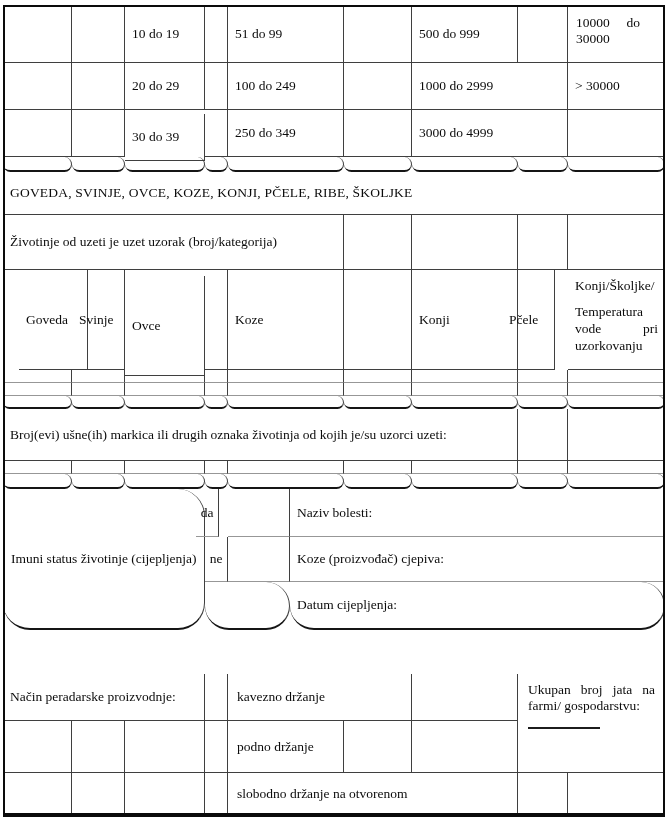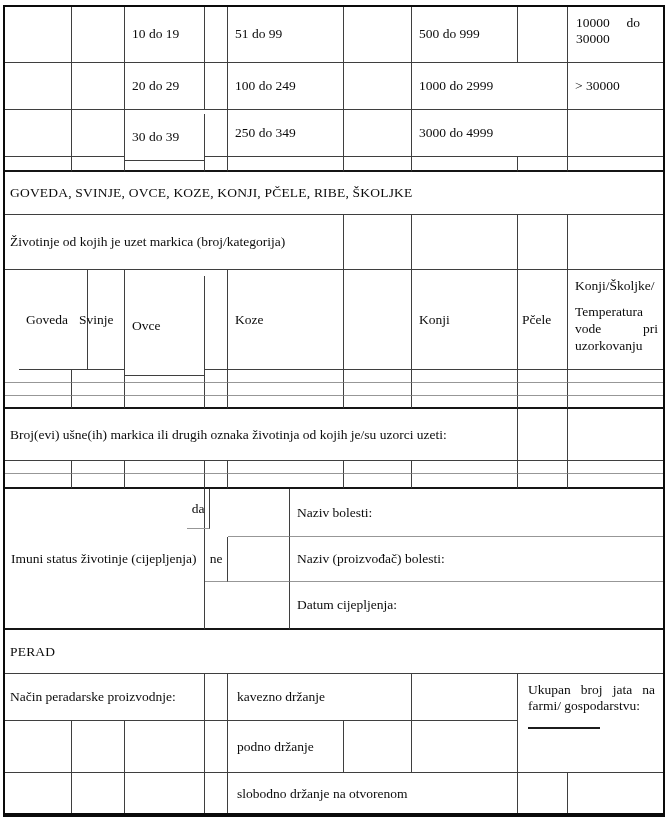--- a/index.html
+++ b/index.html
@@ -14,21 +14,21 @@
     border-right:1px solid #3f3f3f;border-bottom:1px solid #3f3f3f;
     display:flex;align-items:center;
     padding:1px 6px 1px 7px;line-height:16px;overflow:hidden;
     background:transparent;
   }
   .blk{display:block;}            
   .just{text-align:justify;}
   .nowrap{white-space:nowrap;}
   .ctr{justify-content:center;padding:0;}
   .gb{border-bottom-color:#979797;}                 
-  .hb{border-bottom-width:2px;border-bottom-color:#151515;} 
+  .hb{border-bottom-width:2px;border-bottom-color:#151515;border-radius:27px;} 
   .caps{letter-spacing:.2px;}
   #frame{
     position:absolute;left:3px;top:5px;width:662px;height:812px;
     box-sizing:border-box;border:2px solid #0a0a0a;border-bottom-width:4px;
     pointer-events:none;z-index:6;
   }
   .p2{margin-top:9px;}
   #ukupan-cell{padding:8px 9px 0 10px;}
   #cell-xl1{padding:10px 24px 0 8px;}
   .fill-line{width:72px;height:2px;background:#1c1c1c;margin-top:13px;}
@@ -73,34 +73,34 @@
     <div class="c hb" style="left: 205px; top: 157px; width: 23px; height: 15px;"></div>
     <div class="c hb" style="left: 228px; top: 157px; width: 116px; height: 15px;"></div>
     <div class="c hb" style="left: 344px; top: 157px; width: 68px; height: 15px;"></div>
     <div class="c hb" style="left: 412px; top: 157px; width: 106px; height: 15px;"></div>
     <div class="c hb" style="left: 518px; top: 157px; width: 50px; height: 15px;"></div>
     <div class="c hb" style="left: 568px; top: 157px; width: 97px; height: 15px;"></div>
     <div class="thinrow" style="top:157px;height:15px"></div>
 
   <div class="c caps" style="left:3px;top:172px;width:662px;height:43px">GOVEDA, SVINJE, OVCE, KOZE, KONJI, PČELE, RIBE, ŠKOLJKE</div>
 
-  <div class="c" style="left:3px;top:215px;width:341px;height:55px">Životinje od kojih je uzet markica (broj/kategorija)</div>
+  <div class="c" style="left:3px;top:215px;width:341px;height:55px">Životinje od uzeti je uzet uzorak (broj/kategorija)</div>
   <div class="c" style="left:344px;top:215px;width:68px;height:55px"></div>
   <div class="c" style="left:412px;top:215px;width:106px;height:55px"></div>
   <div class="c" style="left:518px;top:215px;width:50px;height:55px"></div>
   <div class="c" style="left:568px;top:215px;width:97px;height:55px"></div>
 
   <div class="c" style="left:19px;top:270px;width:69px;height:100px">Goveda</div>
   <div class="c" style="left:72px;top:270px;width:53px;height:100px">Svinje</div>
   <div class="c" style="left:125px;top:276px;width:80px;height:100px">Ovce</div>
   <div class="c" style="left:205px;top:270px;width:23px;height:100px"></div>
   <div class="c" style="left:228px;top:270px;width:116px;height:100px">Koze</div>
   <div class="c" style="left:344px;top:270px;width:68px;height:100px"></div>
   <div class="c" style="left:412px;top:270px;width:106px;height:100px">Konji</div>
-  <div class="c" style="left:518px;top:270px;width:50px;height:100px;padding-left:4px">Pčele</div>
+  <div class="c" style="left:505px;top:270px;width:50px;height:100px;padding-left:4px">Pčele</div>
   <div class="c blk" style="left:568px;top:270px;width:97px;height:100px;padding-top:7px;line-height:17px">
     <div>Konji/Školjke/</div>
     <div class="p2 just">Temperatura vode pri uzorkovanju</div>
   </div>
 
   <div class="c gb" style="left: 3px; top: 370px; width: 69px; height: 13px;"></div>
     <div class="c gb" style="left: 72px; top: 370px; width: 53px; height: 13px;"></div>
     <div class="c gb" style="left: 125px; top: 370px; width: 80px; height: 13px;"></div>
     <div class="c gb" style="left: 205px; top: 370px; width: 23px; height: 13px;"></div>
     <div class="c gb" style="left: 228px; top: 370px; width: 116px; height: 13px;"></div>
@@ -149,30 +149,29 @@
     <div class="c hb" style="left: 125px; top: 474px; width: 80px; height: 15px;"></div>
     <div class="c hb" style="left: 205px; top: 474px; width: 23px; height: 15px;"></div>
     <div class="c hb" style="left: 228px; top: 474px; width: 116px; height: 15px;"></div>
     <div class="c hb" style="left: 344px; top: 474px; width: 68px; height: 15px;"></div>
     <div class="c hb" style="left: 412px; top: 474px; width: 106px; height: 15px;"></div>
     <div class="c hb" style="left: 518px; top: 474px; width: 50px; height: 15px;"></div>
     <div class="c hb" style="left: 568px; top: 474px; width: 97px; height: 15px;"></div>
     <div class="thinrow" style="top:474px;height:15px"></div>
 
   <div class="c hb" style="left:3px;top:489px;width:202px;height:141px;padding-left:8px">Imuni status životinje (cijepljenja)</div>
-  <div class="c ctr gb" style="left:187px;top:489px;width:23px;height:40px">da</div>
+  <div class="c ctr gb" style="left:196px;top:489px;width:23px;height:48px">da</div>
   <div class="c gb" style="left:228px;top:489px;width:62px;height:48px"></div>
   <div class="c gb" style="left:290px;top:489px;width:375px;height:48px">Naziv bolesti:</div>
   <div class="c ctr gb" style="left:205px;top:537px;width:23px;height:45px">ne</div>
   <div class="c gb" style="left:228px;top:537px;width:62px;height:45px"></div>
-  <div class="c gb" style="left:290px;top:537px;width:375px;height:45px">Naziv (proizvođač) bolesti:</div>
+  <div class="c gb" style="left:290px;top:537px;width:375px;height:45px">Koze (proizvođač) cjepiva:</div>
   <div class="c hb" style="left:205px;top:582px;width:85px;height:48px"></div>
   <div class="c hb" style="left:290px;top:582px;width:375px;height:48px">Datum cijepljenja:</div>
 
-  <div class="c caps" style="left:3px;top:630px;width:662px;height:44px">PERAD</div>
 
   <div class="c" style="left:3px;top:674px;width:202px;height:47px">Način peradarske proizvodnje:</div>
   <div class="c" style="left:205px;top:674px;width:23px;height:47px"></div>
   <div class="c" style="left:228px;top:674px;width:184px;height:47px;padding-left:9px">kavezno držanje</div>
   <div class="c" style="left:412px;top:674px;width:106px;height:47px"></div>
   <div class="c blk just" id="ukupan-cell" style="left:518px;top:674px;width:147px;height:99px">
     <div>Ukupan broj jata na farmi/ gospodarstvu:</div>
     <div class="fill-line"></div>
   </div>
 

